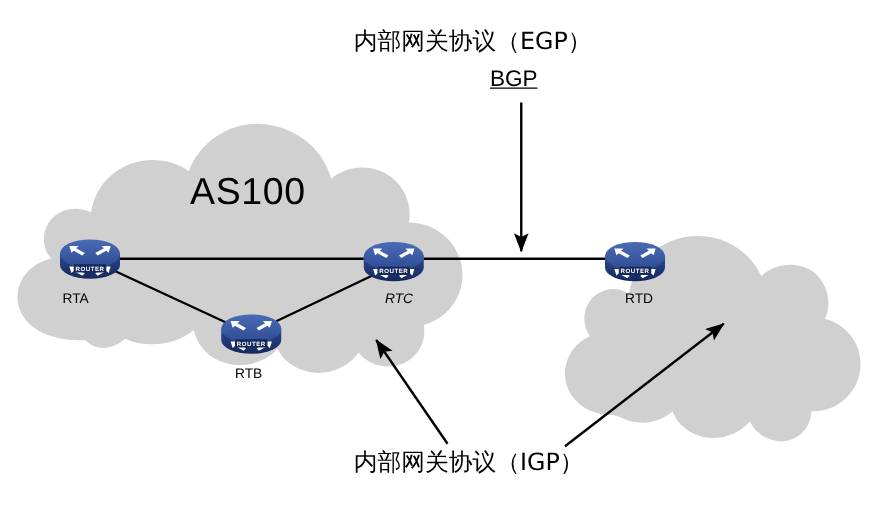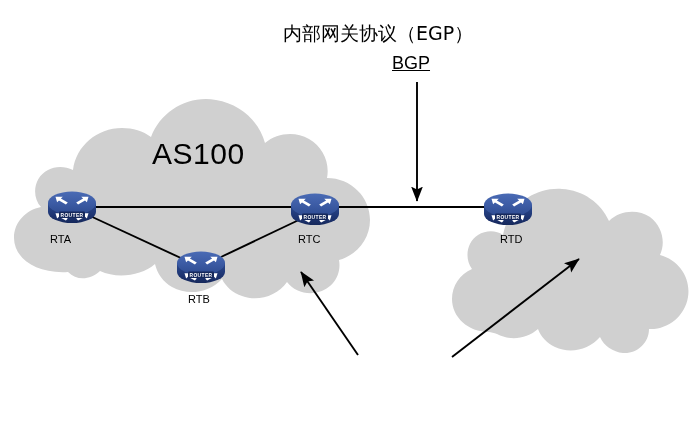--- a/index.html
+++ b/index.html
@@ -42,21 +42,21 @@
     font-family: "DejaVu Sans", "Liberation Sans", sans-serif;
   }
   .annot-en {
     font-size: 18px;
     text-decoration: underline;
   }
   #label-as100 { left: 152px; top: 139px; }
   #label-as200 { left: 578px; top: 186px; }
   #label-rta   { left: 50px;  top: 234px; }
   #label-rtb   { left: 188px; top: 294px; }
-  #label-rtc   { left: 298px; top: 234px; }
+  #label-rtc   { left: 308px; top: 234px; font-style: italic; }
   #label-rtd   { left: 500px; top: 234px; }
   #label-egp-title { left: 283px; top: 24px; }
   #label-egp-proto { left: 392px; top: 54px; }
   #label-igp-title { left: 283px; top: 361px; }
   #label-igp-proto { left: 285px; top: 392px; }
 </style>
 </head>
 <body>
 
 <div id="canvas">
@@ -179,15 +179,16 @@
   <div class="txt router-label" id="label-rtb">RTB</div>
 
   <div class="txt router-label" id="label-rtc">RTC</div>
 
   <div class="txt router-label" id="label-rtd">RTD</div>
 
   <div class="txt annot-cn" id="label-egp-title">内部网关协议（EGP）</div>
 
   <div class="txt annot-en" id="label-egp-proto">BGP</div>
 
+  <div class="txt annot-cn" id="label-igp-title">内部网关协议（IGP）</div>
 
 
 </div>
 
 </body></html>

